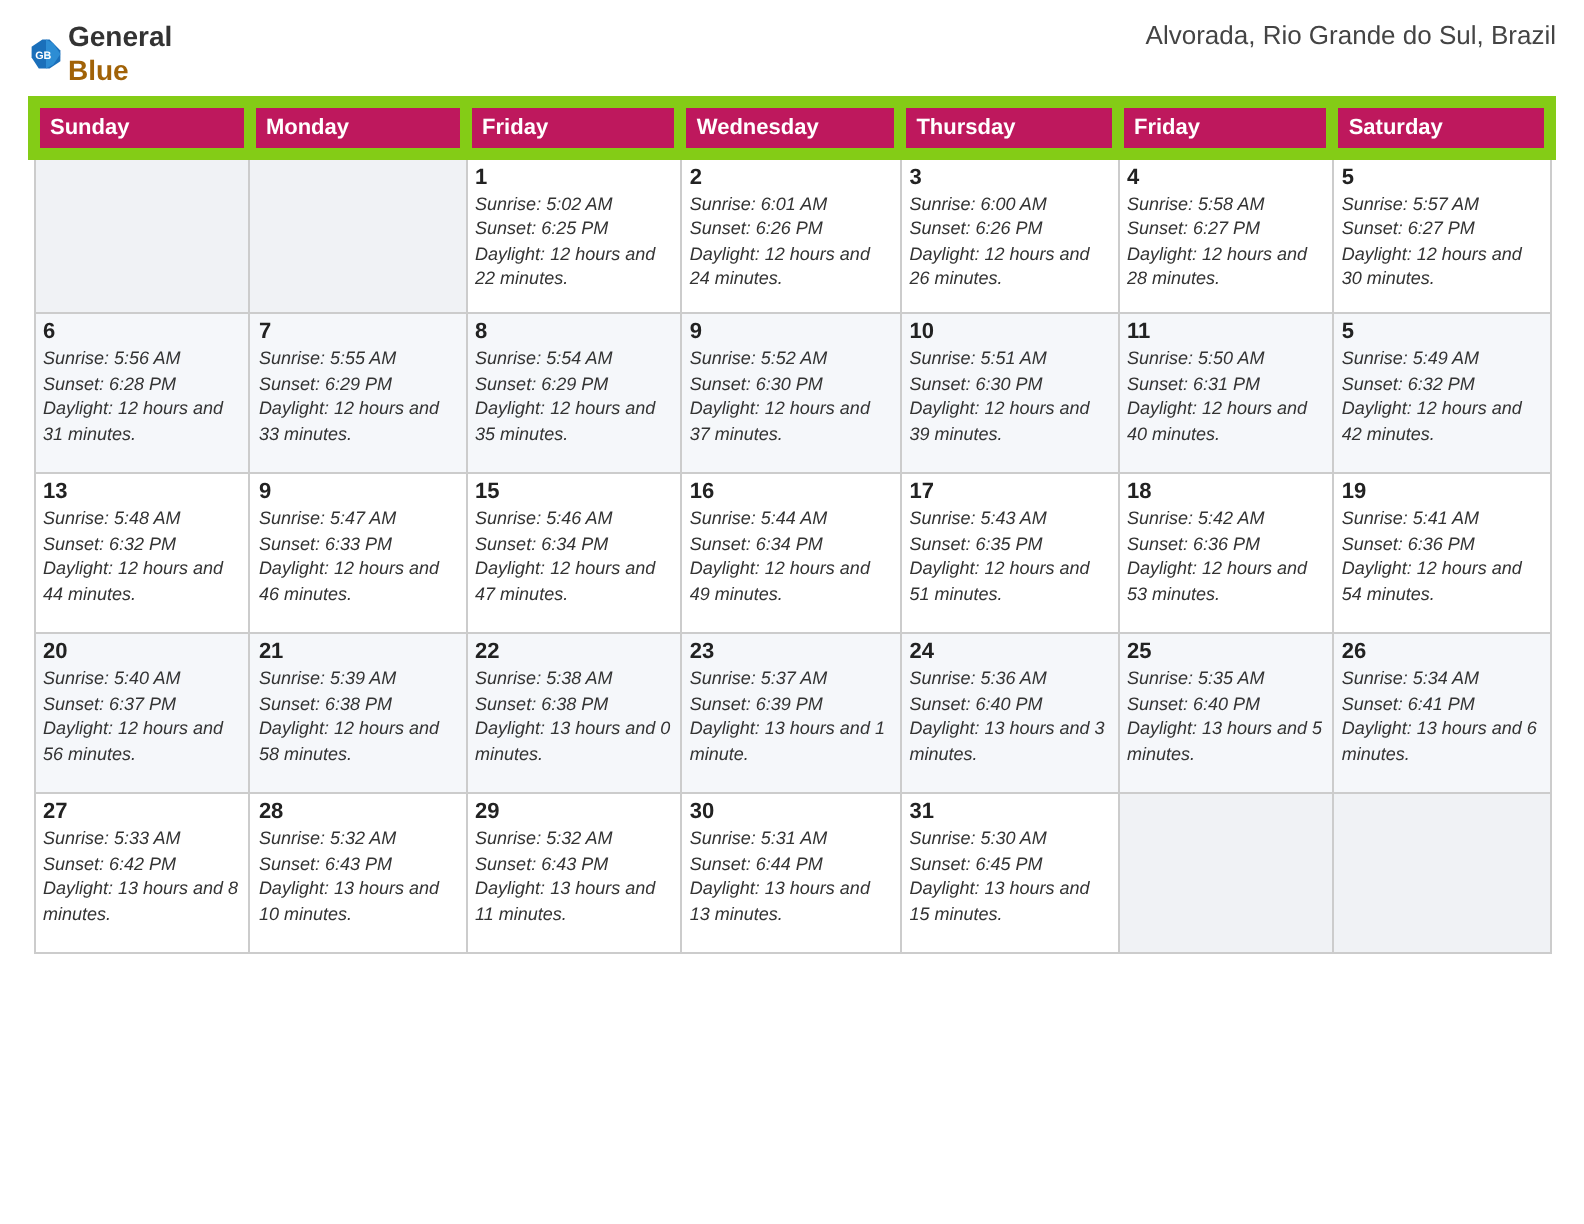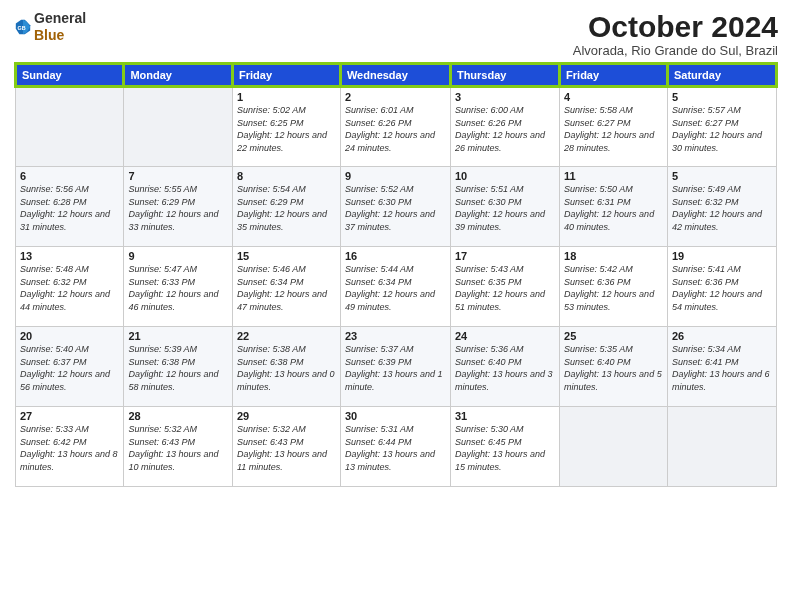--- a/index.html
+++ b/index.html
@@ -48,26 +48,26 @@
     .location {
       font-size: 13px;
       color: #444;
     }
     .calendar-table {
       width: 100%;
       border-collapse: collapse;
       font-size: 9.5px;
     }
     .calendar-table thead tr th {
-      background-color: #1d4ed8;
+      background-color: #be185d;
       color: #fff;
       text-align: left;
       padding: 4px 5px;
       font-size: 11px;
-      border: 3px solid #84cc16;
+      border: 6px solid #84cc16;
     }
     .calendar-table tbody tr td {
       border: 1px solid #ccc;
       vertical-align: top;
       padding: 3px 4px;
       width: 113px;
       min-height: 70px;
       height: 80px;
       background: #fff;
     }
@@ -101,21 +101,20 @@
         <polygon points="12,2 18,8 18,14 12,18 6,18 2,12 2,6 8,2" fill="#1a6fba"></polygon>
         <polygon points="14,4 18,10 14,16 10,18 10,2" fill="#2d8dd4"></polygon>
         <text x="4" y="13" font-size="6" fill="white" font-weight="bold">GB</text>
       </svg>
       <div class="logo-text">
         <div class="general">General</div>
         <div class="blue">Blue</div>
       </div>
     </div>
     <div class="title-block">
-      <div class="month-title">October 2024</div>
       <div class="location">Alvorada, Rio Grande do Sul, Brazil</div>
     </div>
   </div>
 
   <table class="calendar-table">
     <thead>
       <tr>
       <th>Sunday</th>
           <th>Monday</th>
           <th>Friday</th>

